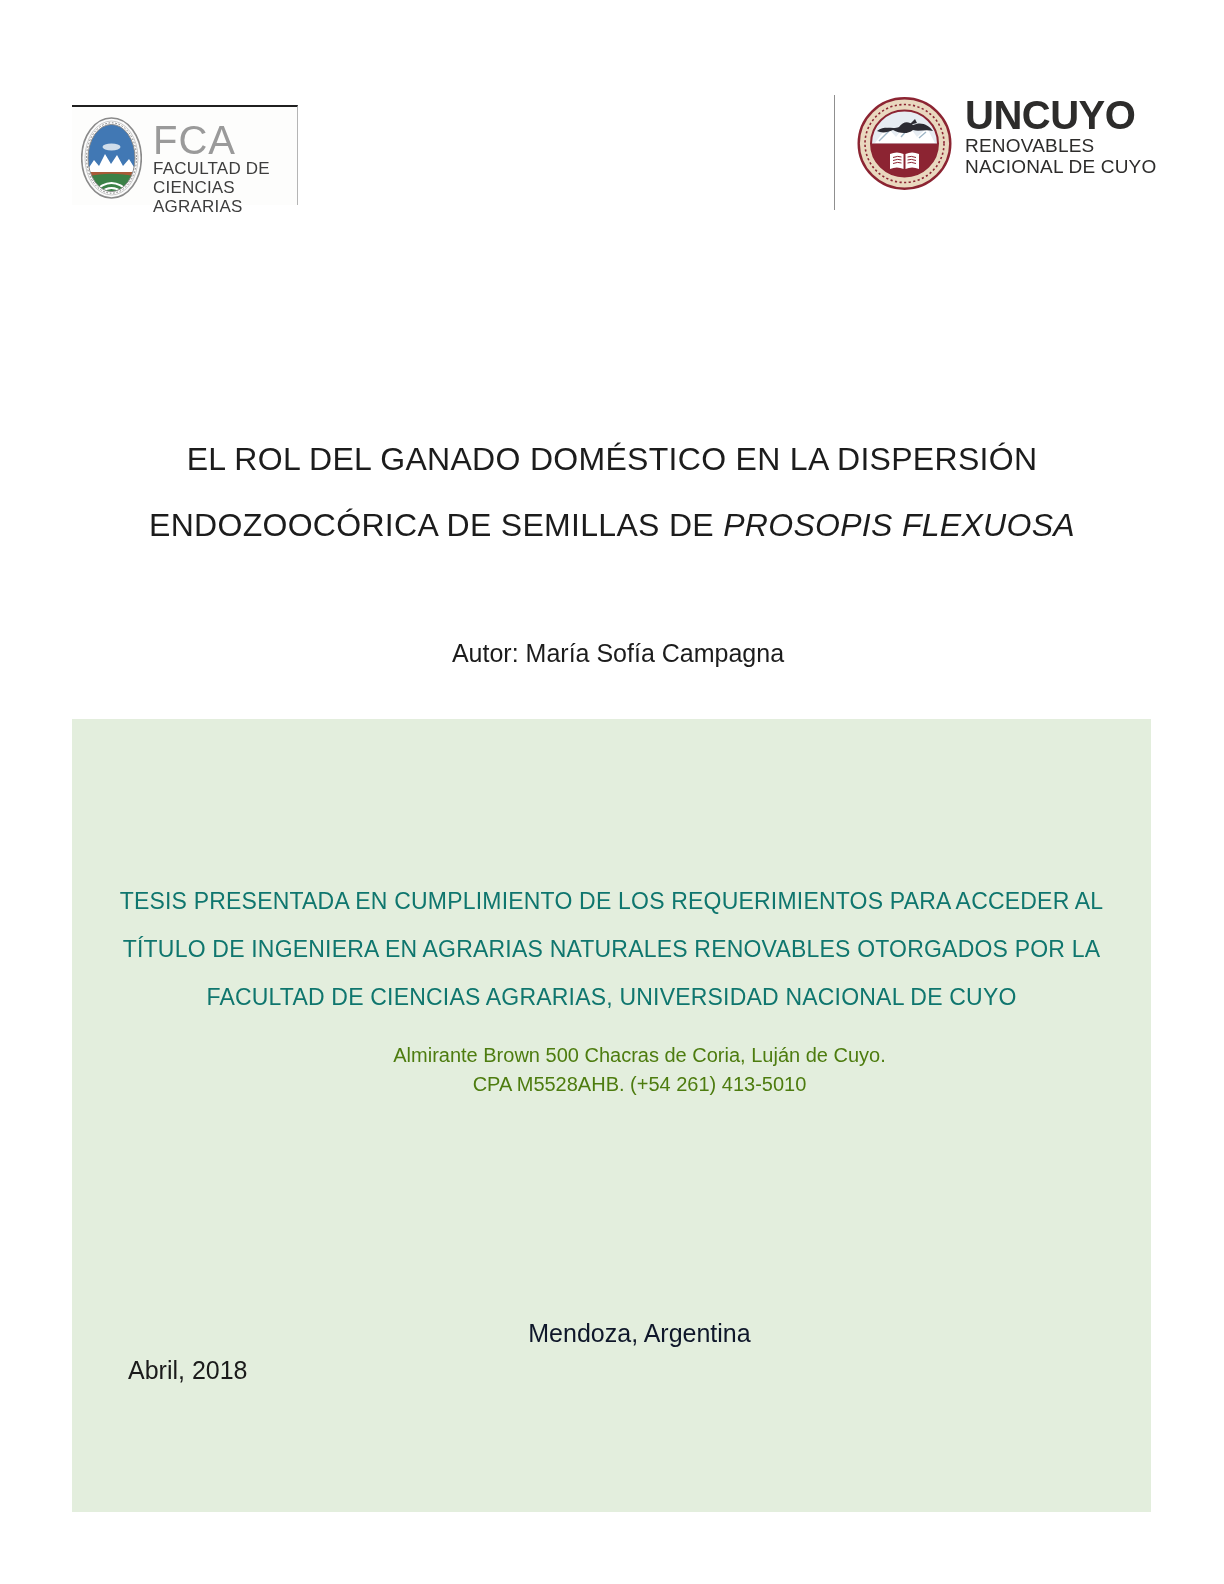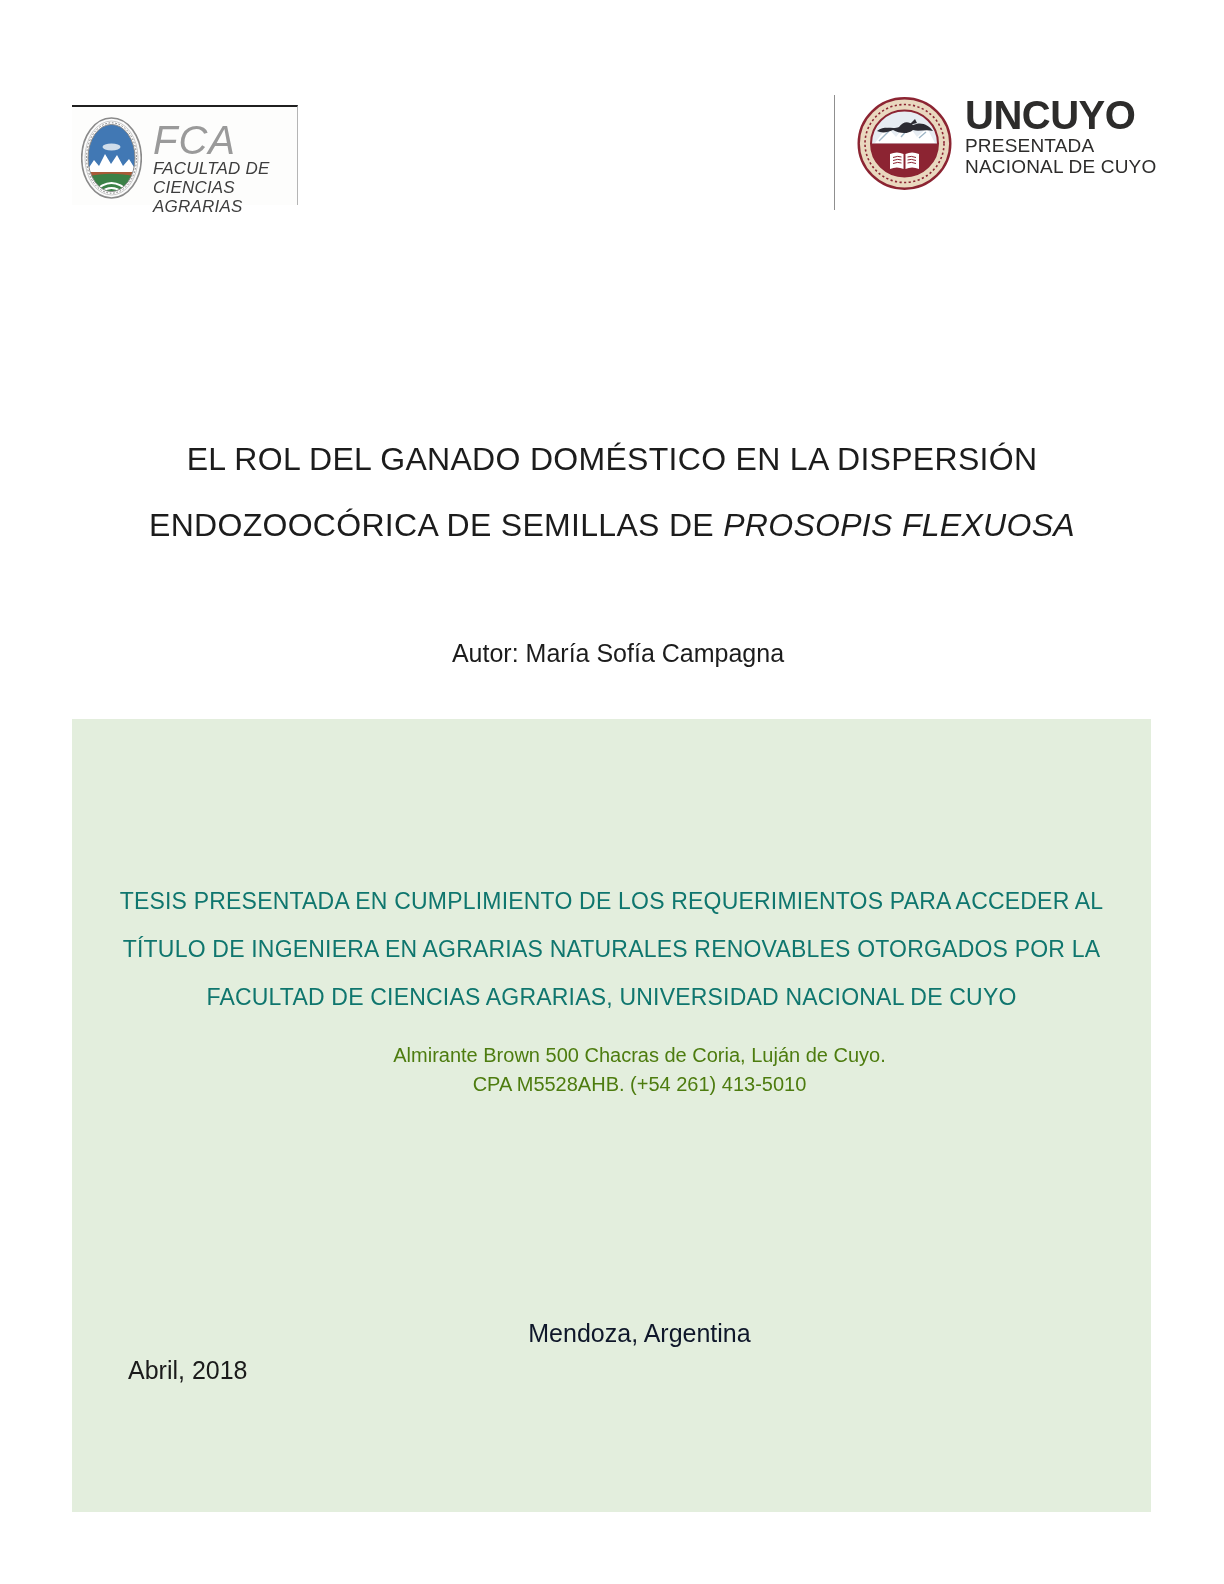--- a/index.html
+++ b/index.html
@@ -9,21 +9,21 @@
   }
 
   
   .fca-block {
     position:absolute; left:72px; top:105px; width:226px; height:100px;
     border-top:2px solid #1f1f1f; border-right:1px solid #b5b5b5;
     box-sizing:border-box; display:flex; align-items:flex-start; gap:11px;
     padding:10px 0 0 9px; background:#fdfdfc;
   }
   .fca-emblem { flex:0 0 auto; }
-  .fca-text { display:flex; flex-direction:column; margin-top:4px;font-style:italic; }
+  .fca-text { display:flex; flex-direction:column; margin-top:4px; }
   .fca-acronym { font-size:40px; line-height:38px; color:#9a9a9a; letter-spacing:1px; }
   .fca-name { font-size:17px; line-height:19px; color:#3d3d3d; letter-spacing:0.2px; }
 
   .uncuyo-block {
     position:absolute; left:834px; top:95px; height:115px;
     border-left:1px solid #8f8f8f; display:flex; align-items:flex-start;
     gap:13px; padding-left:22px;
   }
   .uncuyo-emblem { flex:0 0 auto; margin-top:2px; }
   .uncuyo-text { display:flex; flex-direction:column; }
@@ -128,21 +128,21 @@
         <g>
           <path d="M33 57 Q40 54 46.5 57 L46.5 72 Q40 69 33 72 Z" fill="#ffffff"></path>
           <path d="M62 57 Q55 54 48.5 57 L48.5 72 Q55 69 62 72 Z" fill="#ffffff"></path>
           <path d="M36 60.5 Q41 58.5 44.5 60 M36 63.5 Q41 61.5 44.5 63 M36 66.5 Q41 64.5 44.5 66
                    M59 60.5 Q54 58.5 50.5 60 M59 63.5 Q54 61.5 50.5 63 M59 66.5 Q54 64.5 50.5 66" stroke="#8c2432" stroke-width="1" fill="none"></path>
         </g>
       </svg>
     </span>
     <span class="uncuyo-text">
       <span class="uncuyo-acronym">UNCUYO</span>
-      <span class="uncuyo-name">PRESENTADA</span>
+      <span class="uncuyo-name">RENOVABLES</span>
       <span class="uncuyo-name">NACIONAL DE CUYO</span>
     </span>
   </div>
 
   <div class="doc-title">
     <div>EL ROL DEL GANADO DOMÉSTICO EN LA DISPERSIÓN</div>
     <div><span>ENDOZOOCÓRICA DE SEMILLAS DE </span><span class="italic">PROSOPIS FLEXUOSA</span></div>
   </div>
 
   <div class="author-line">Autor: María Sofía Campagna</div>

